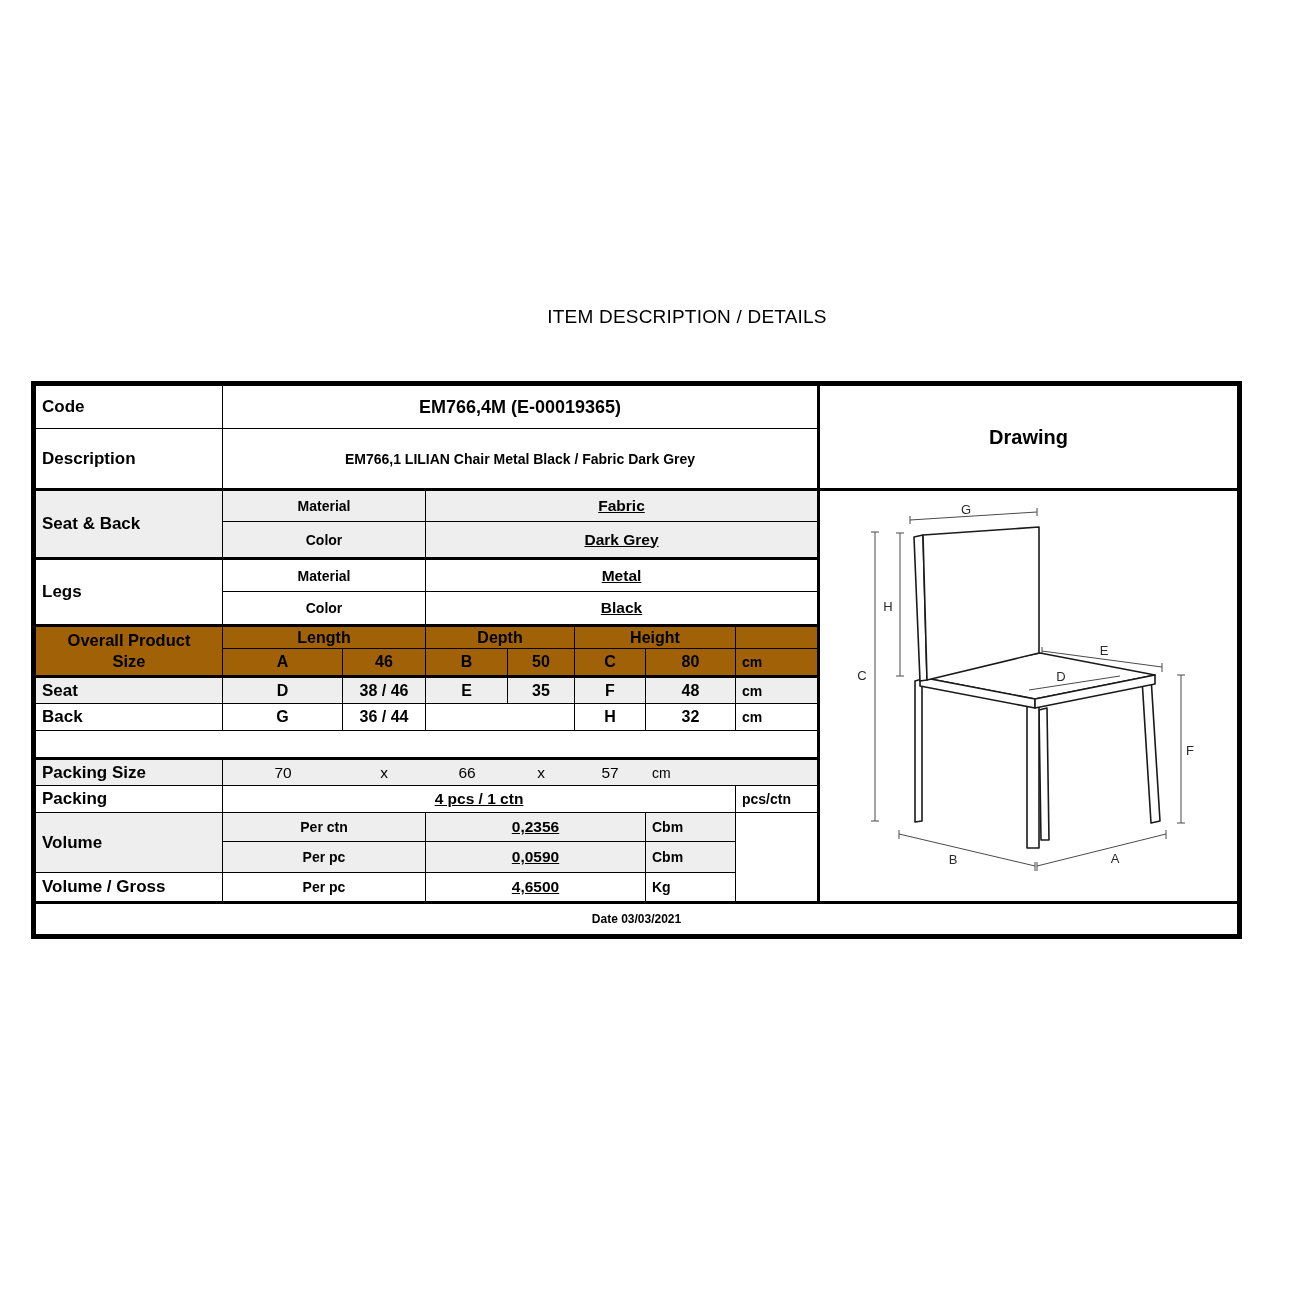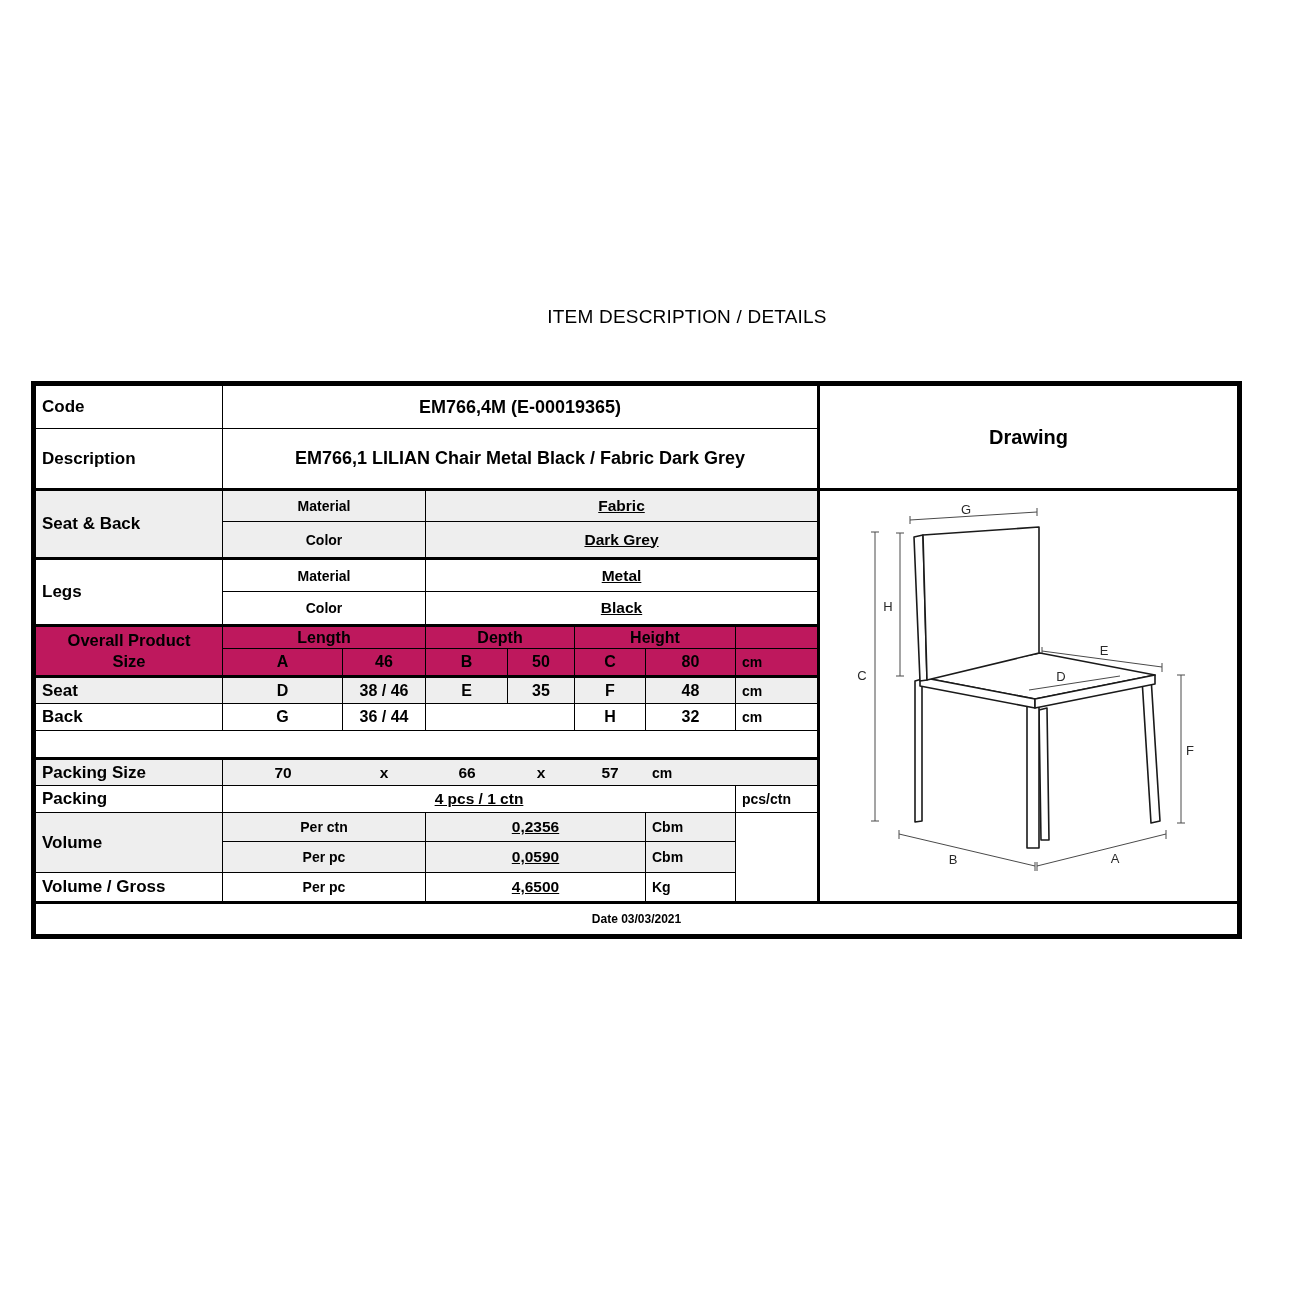--- a/index.html
+++ b/index.html
@@ -8,37 +8,37 @@
     font-size:19px;font-weight:normal;letter-spacing:.2px;margin-left:48px;}
   .sheet{position:absolute;left:31px;top:340px;border:4px solid #000;background:#fff;margin-top:41px;}
   table.spec{border-collapse:collapse;table-layout:fixed;width:1202px;}
   td{border:1.5px solid #000;padding:0;margin:0;font-weight:bold;text-align:center;
      vertical-align:middle;overflow:hidden;white-space:nowrap;}
   
   .t3{border-top:3.5px solid #000;}
   .l3{border-left:3.5px solid #000;}
   
   .grey{background:#eeeeee;}
-  .yellow{background:#be185d;}
+  .yellow{background:#a16207;}
   
   .lbl{text-align:left;padding-left:6px;font-size:17px;}
   .mid{font-size:14px;}
   .val{font-size:15.5px;text-decoration:underline;}
   .code-val{font-size:18px;}
-  .desc-val{font-size:18px;}
+  .desc-val{font-size:14px;}
   .dim{font-size:16px;}
   .unit{text-align:left;padding-left:6px;font-size:14px;}
   .hdr{font-size:16px;}
   .size-lbl{font-size:16.5px;line-height:1.3;white-space:normal;}
   .date-cell{font-size:12px;}
   .drawing-hdr{font-size:20px;}
   .drawing-cell{vertical-align:top;background:#fff;}
   
   .spread{position:relative;}
-  .spread span{position:absolute;top:50%;transform:translate(-50%,-50%);font-size:15.5px;font-weight:bold;}
+  .spread span{position:absolute;top:50%;transform:translate(-50%,-50%);font-size:15.5px;font-weight:normal;}
   .spread .u{transform:translate(0,-50%);font-size:14px;}
   svg text{font-family:"Liberation Sans",sans-serif;font-size:13px;fill:#2a2a2a;font-weight:normal;}
 </style>
 </head>
 <body>
 
 <div class="page-title">ITEM DESCRIPTION / DETAILS</div>
 
 <div class="sheet">
 <table class="spec">

